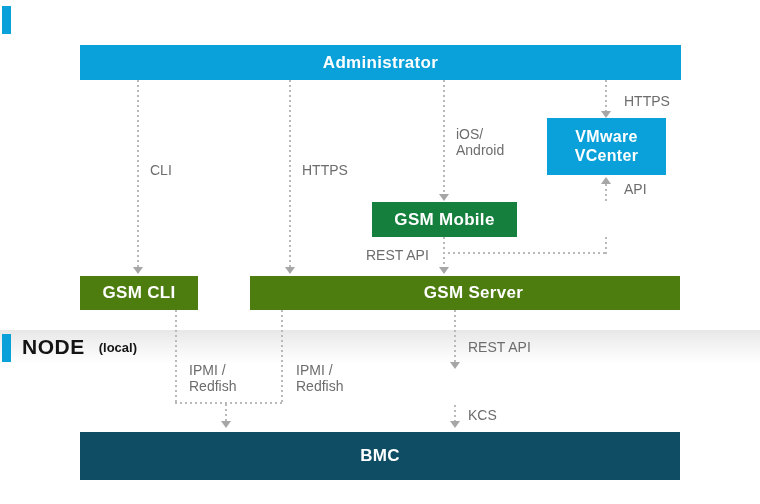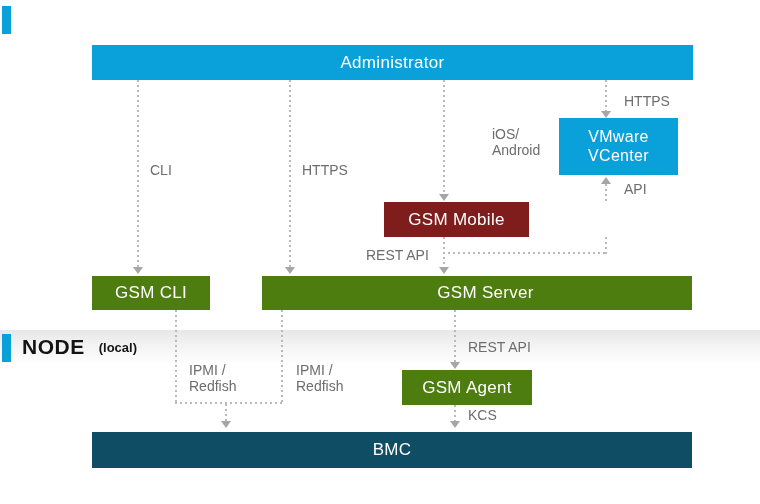--- a/index.html
+++ b/index.html
@@ -46,28 +46,27 @@
   }
 
   
   .box {
     position: absolute;
     display: flex;
     align-items: center;
     justify-content: center;
     text-align: center;
     color: #ffffff;
-    font-weight: normal;
+    font-weight: bold;
     font-size: 17px;
     line-height: 1.15;
     letter-spacing: 0.3px;
-    margin-left: 12px;
   }
   .box.blue  { background: #0aa0d9; }
-  .box.lblue { background: #7f1d1d; }
+  .box.lblue { background: #15803d; }
   .box.gray  { background: #4d7c0f; justify-content: center; }
   .box.teal  { background: #0e4d63; }
 
   
   .vline {
     position: absolute;
     width: 2px;
     background: repeating-linear-gradient(to bottom, #b9b9b9 0px, #b9b9b9 2px, transparent 2px, transparent 5px);
   }
   .hline {
@@ -118,21 +117,21 @@
   <div class="vline" style="left:137px; top:80px; height:187px;"></div>
   <div class="arrow-down" style="left:133px; top:267px;"></div>
   <div class="edge-label" style="left:150px; top:162px;">CLI</div>
 
   <div class="vline" style="left:289px; top:80px; height:187px;"></div>
   <div class="arrow-down" style="left:285px; top:267px;"></div>
   <div class="edge-label" style="left:302px; top:162px;">HTTPS</div>
 
   <div class="vline" style="left:443px; top:80px; height:114px;"></div>
   <div class="arrow-down" style="left:439px; top:194px;"></div>
-  <div class="edge-label" style="left:456px; top:126px;margin-left:36px;">
+  <div class="edge-label" style="left:456px; top:126px;">
     <span style="display:block;">iOS/</span>
     <span style="display:block;">Android</span>
   </div>
 
   <div class="vline" style="left:605px; top:80px; height:31px;"></div>
   <div class="arrow-down" style="left:601px; top:111px;"></div>
   <div class="edge-label" style="left:624px; top:93px;">HTTPS</div>
 
   <div class="arrow-up" style="left:601px; top:177px;"></div>
   <div class="vline" style="left:605px; top:184px; height:18px;"></div>
@@ -183,21 +182,18 @@
 
 
   <div class="box gray" style="left:80px; top:276px; width:118px; height:34px;">
     <span>GSM CLI</span>
   </div>
 
   <div class="box gray" style="left:250px; top:276px; width:430px; height:34px;padding-left:17px;">
     <span>GSM Server</span>
   </div>
 
-  <div class="box gray" style="left:390px; top:370px; width:130px; height:35px;">
-    <span>GSM Agent</span>
-  </div>
 
-  <div class="box teal" style="left:80px; top:432px; width:600px; height:36px;">
+  <div class="box teal" style="left:80px; top:432px; width:600px; height:48px;">
     <span>BMC</span>
   </div>
 
 </div>
 
 </body></html>

